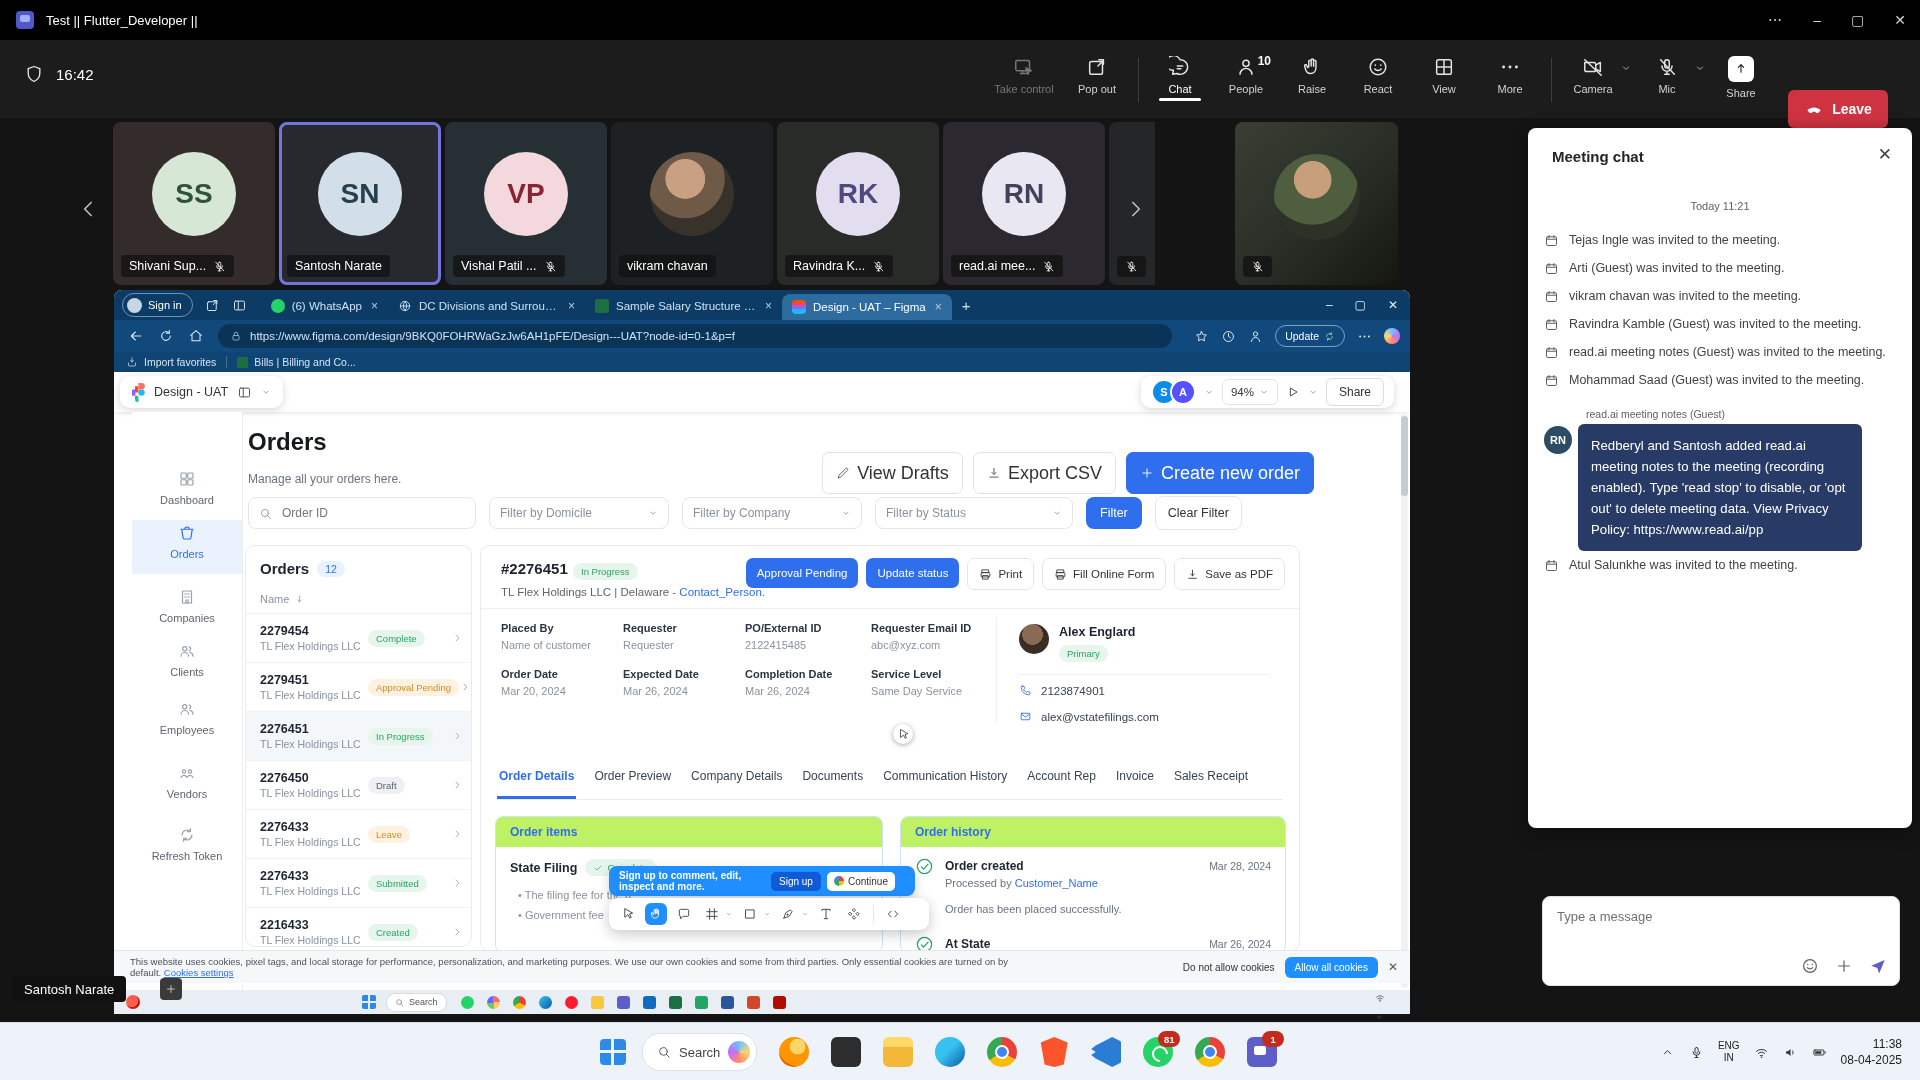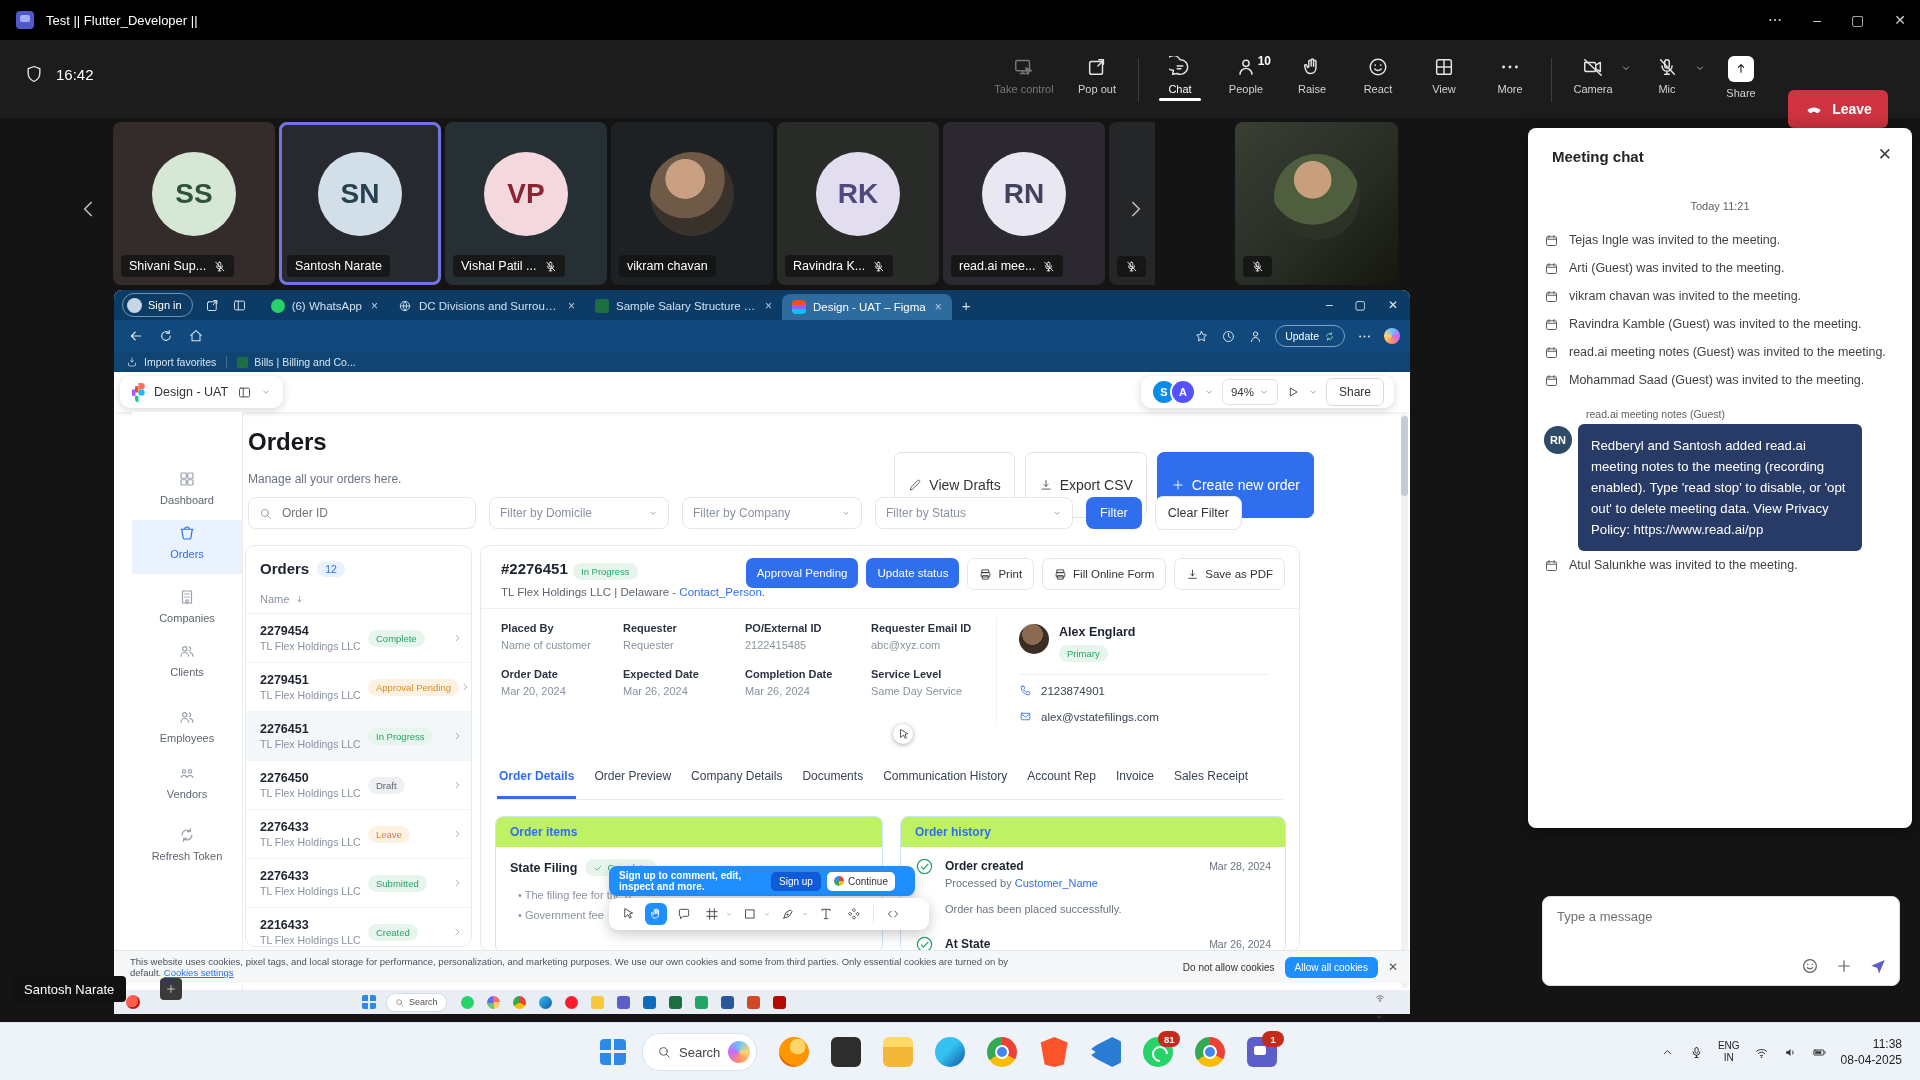--- a/index.html
+++ b/index.html
@@ -100,21 +100,21 @@
   .fg-sidebar{position:absolute;left:18px;top:40px;width:110px;height:578px;background:#fff;border-right:1px solid #ececec;}
   .sb-item{position:absolute;left:0;width:110px;display:flex;flex-direction:column;align-items:center;gap:6px;color:#5d6570;font-size:11px;}
   .sb-item .ic{width:18px;height:18px;color:#9aa2ad;}
   .sb-item.active{color:#2f6fed;}
   .sb-item.active .ic{color:#2f6fed;}
   .sb-active-bg{position:absolute;left:0;top:108px;width:110px;height:54px;background:#eaf2fe;}
 
   .pg-h1{position:absolute;left:134px;top:56px;font-size:24px;font-weight:bold;color:#15191e;}
   .pg-sub{position:absolute;left:134px;top:100px;font-size:12px;color:#6a7381;}
   .pg-actions{position:absolute;right:96px;top:80px;display:flex;gap:10px;}
-  .obtn{display:flex;align-items:center;gap:7px;height:32px;border:1px solid #dfe3e8;border-radius:7px;background:#fff;padding:16px 13px;font-size:14px;color:#333;}
+  .obtn{display:flex;align-items:center;gap:7px;height:32px;border:1px solid #dfe3e8;border-radius:7px;background:#fff;padding:4px 13px;font-size:18px;color:#333;}
   .obtn .ic{width:14px;height:14px;color:#555;}
   .obtn.primary{background:#2f6fed;border-color:#2f6fed;color:#fff;}
   .obtn.primary .ic{color:#fff;}
   .pg-filters{position:absolute;left:134px;top:124px;display:flex;gap:13px;align-items:center;}
   .f-search{display:flex;align-items:center;gap:8px;width:206px;height:30px;border:1px solid #e3e7ec;border-radius:8px;padding:0 10px;}
   .f-search .ic{width:13px;height:13px;color:#8a93a1;}
   .f-search input{border:none;outline:none;font-size:12px;color:#333;width:160px;font-family:"Liberation Sans",sans-serif;}
   .f-dd{display:flex;align-items:center;justify-content:space-between;width:158px;height:30px;border:1px solid #e3e7ec;border-radius:8px;padding:0 10px;font-size:12px;color:#8a93a1;background:#fff;}
   .f-btn{height:32px;border-radius:8px;background:#2f6fed;color:#fff;font-size:12.5px;display:flex;align-items:center;padding:0 14px;}
   .f-clear{height:32px;border-radius:8px;border:1px solid #e3e7ec;background:#fff;color:#333;font-size:12.5px;display:flex;align-items:center;padding:0 12px;}
@@ -607,20 +607,29 @@
           <svg viewBox="0 0 24 24" fill="none" stroke="currentColor" stroke-width="1.6" stroke-linecap="round" stroke-linejoin="round">
             <path d="M18.5 12a6.5 6.5 0 1 1-1.8-4.5M17 3.5V8h-4.5"></path>
           </svg>
         </span>
       <span class="ic nav">
           <svg viewBox="0 0 24 24" fill="none" stroke="currentColor" stroke-width="1.6" stroke-linecap="round" stroke-linejoin="round">
             <path d="M4 11l8-7 8 7"></path>
             <path d="M6 10v9h12v-9"></path>
           </svg>
         </span>
+      <div class="urlpill">
+        <span class="ic">
+            <svg viewBox="0 0 24 24" fill="none" stroke="currentColor" stroke-width="1.6" stroke-linecap="round" stroke-linejoin="round">
+              <rect x="6" y="11" width="12" height="9" rx="1.5"></rect>
+              <path d="M8.5 11V8a3.5 3.5 0 0 1 7 0v3"></path>
+            </svg>
+          </span>
+        <span class="urltext">https://www.figma.com/design/9BKQ0FOHRWaGzJw6AH1pFE/Design---UAT?node-id=0-1&amp;p=f</span>
+      </div>
       <div class="burl-right">
         <span class="ic">
             <svg viewBox="0 0 24 24" fill="none" stroke="currentColor" stroke-width="1.6" stroke-linecap="round" stroke-linejoin="round">
               <path d="M12 4l2.4 4.9 5.4.8-3.9 3.8.9 5.4-4.8-2.5-4.8 2.5.9-5.4L4.2 9.7l5.4-.8z"></path>
             </svg>
           </span>
         <span class="ic">
             <svg viewBox="0 0 24 24" fill="none" stroke="currentColor" stroke-width="1.6" stroke-linecap="round" stroke-linejoin="round">
               <circle cx="12" cy="12" r="8"></circle>
               <path d="M12 7v5l3 2"></path>
@@ -750,21 +759,21 @@
             <div class="sb-item" style="top: 230px;">
               <span class="ic ">
                 <svg viewBox="0 0 24 24" fill="none" stroke="currentColor" stroke-width="1.6" stroke-linecap="round" stroke-linejoin="round">
                   <circle cx="9" cy="9" r="2.8"></circle>
                   <path d="M4 19a5 5 0 0 1 10 0"></path>
                   <path d="M15 6.5a2.8 2.8 0 0 1 0 5.3M16 14a5 5 0 0 1 4 5"></path>
                 </svg>
               </span>
               <span>Clients</span>
             </div>
-            <div class="sb-item" style="top: 296px; align-items: center;">
+            <div class="sb-item" style="top: 288px; align-items: center;">
               <span class="ic ">
                 <svg viewBox="0 0 24 24" fill="none" stroke="currentColor" stroke-width="1.6" stroke-linecap="round" stroke-linejoin="round">
                   <circle cx="9" cy="9" r="2.8"></circle>
                   <path d="M4 19a5 5 0 0 1 10 0"></path>
                   <path d="M15 6.5a2.8 2.8 0 0 1 0 5.3M16 14a5 5 0 0 1 4 5"></path>
                 </svg>
               </span>
               <span>Employees</span>
             </div>
             <div class="sb-item" style="top: 352px;">

